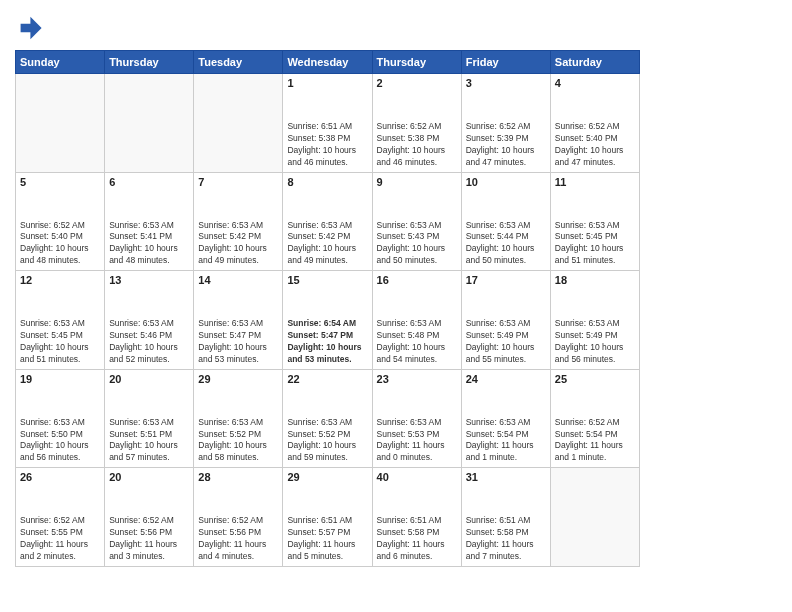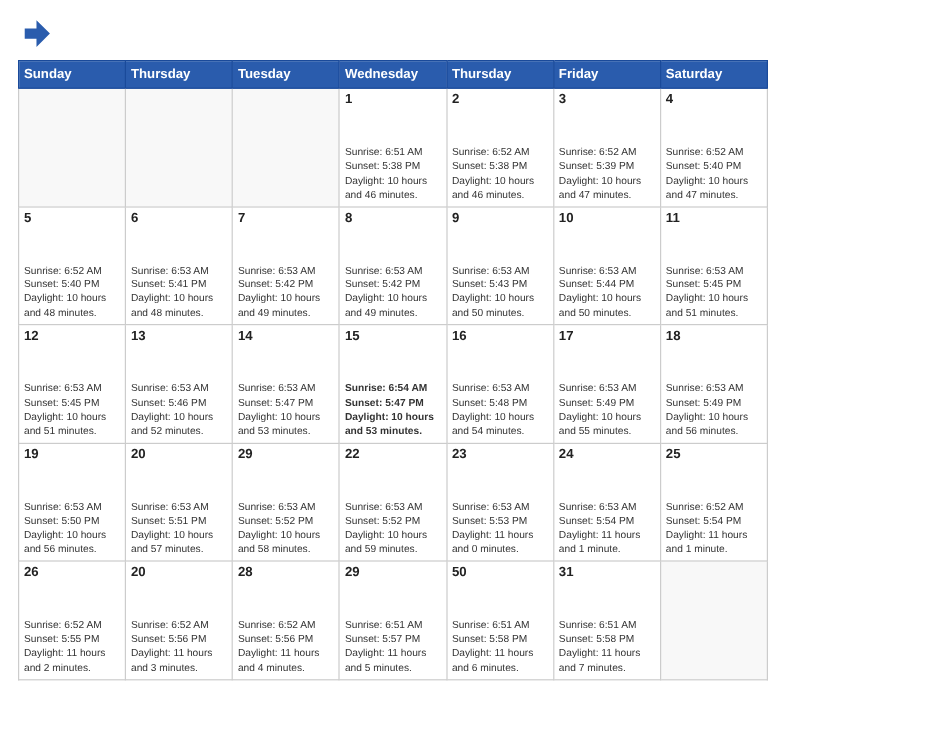--- a/index.html
+++ b/index.html
@@ -336,21 +336,21 @@
 and 4 minutes.</div>
           </td>
           <td>
             <span class="day-num">29</span>
             <div class="day-info" style="white-space: pre-line;">Sunrise: 6:51 AM
 Sunset: 5:57 PM
 Daylight: 11 hours
 and 5 minutes.</div>
           </td>
           <td>
-            <span class="day-num">50</span>
+            <span class="day-num">40</span>
             <div class="day-info" style="white-space: pre-line;">Sunrise: 6:51 AM
 Sunset: 5:58 PM
 Daylight: 11 hours
 and 6 minutes.</div>
           </td>
           <td>
             <span class="day-num">31</span>
             <div class="day-info" style="white-space: pre-line;">Sunrise: 6:51 AM
 Sunset: 5:58 PM
 Daylight: 11 hours

